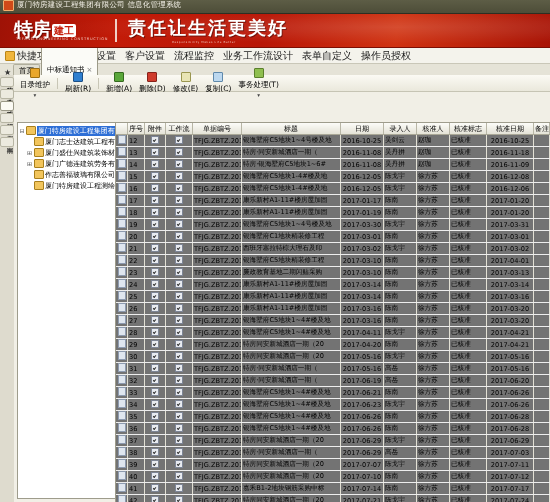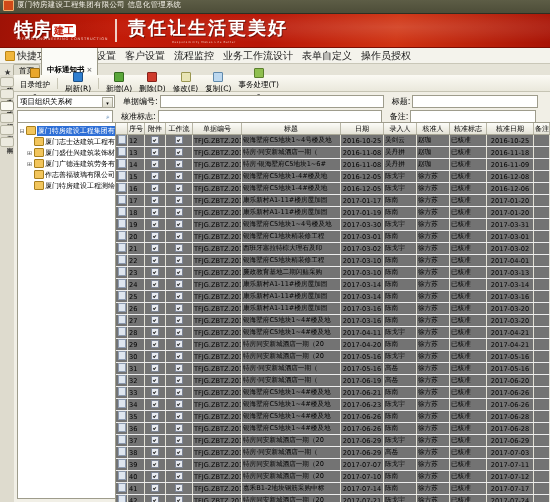--- a/index.html
+++ b/index.html
@@ -66,21 +66,21 @@
   .tabstrip{
     height:14px;background:#e5e3d7;border-bottom:1px solid #a9a795;
     display:flex;align-items:flex-end;gap:1px;padding-left:3px;
   }
   .pin{width:9px;height:11px;display:flex;align-items:center;justify-content:center;
     font-size:8px;color:#333;}
   .tab{
     font-size:7.5px;padding:1px 5px 2px;background:#e0ded1;border:1px solid #b0ae9c;
     border-bottom:none;border-radius:2px 2px 0 0;white-space:nowrap;
   }
-  .tab.active{background:#fbfbf7;border-color:#9c9a88;font-weight:bold;padding:18px 5px 3px;}
+  .tab.active{background:#fbfbf7;border-color:#9c9a88;font-weight:normal;padding:18px 5px 3px;}
   .tab .x{color:#777;margin-left:2px;font-size:7px;}
 
   
   .rail{
     position:absolute;left:0;top:75px;width:14px;bottom:0;
     background:#dedbce;border-right:1px solid #b3b1a0;
     display:flex;flex-direction:column;align-items:center;padding-top:2px;gap:2px;
   }
   .rail-tab{
     width:12px;padding:4px 0;background:#eceadf;border:1px solid #b7b5a4;border-radius:2px;
@@ -255,41 +255,20 @@
         <span class="ic ic-copy"></span>
         <span>复制(C)</span>
       </div>
       <div class="tbtn">
         <span class="ic ic-tx"></span>
         <span>事务处理(T)</span>
         <span class="caret">▾</span>
       </div>
     </div>
 
-    <div class="filterbar">
-      <div class="frow">
-        <div class="sel">
-          <span>项目组织关系树</span>
-          <span class="arr">▾</span>
-        </div>
-        <span class="lbl">单据编号:</span>
-        <div class="inp w1"></div>
-        <span class="lbl">标题:</span>
-        <div class="inp w2"></div>
-      </div>
-      <div class="frow">
-        <div class="searchbox">
-          <span class="mag">⌕</span>
-        </div>
-        <span class="lbl">核准标志:</span>
-        <div class="inp w1"></div>
-        <span class="lbl">备注:</span>
-        <div class="inp w2"></div>
-      </div>
-    </div>
 
     <div class="tree">
       <div class="tnode sel-node">
         <span class="exp">⊟</span>
         <span class="fold"></span>
         <span class="txt">厦门特房建设工程集团有限公</span>
       </div>
       <div class="tnode ind1">
         <span class="exp"></span>
         <span class="fold"></span>

